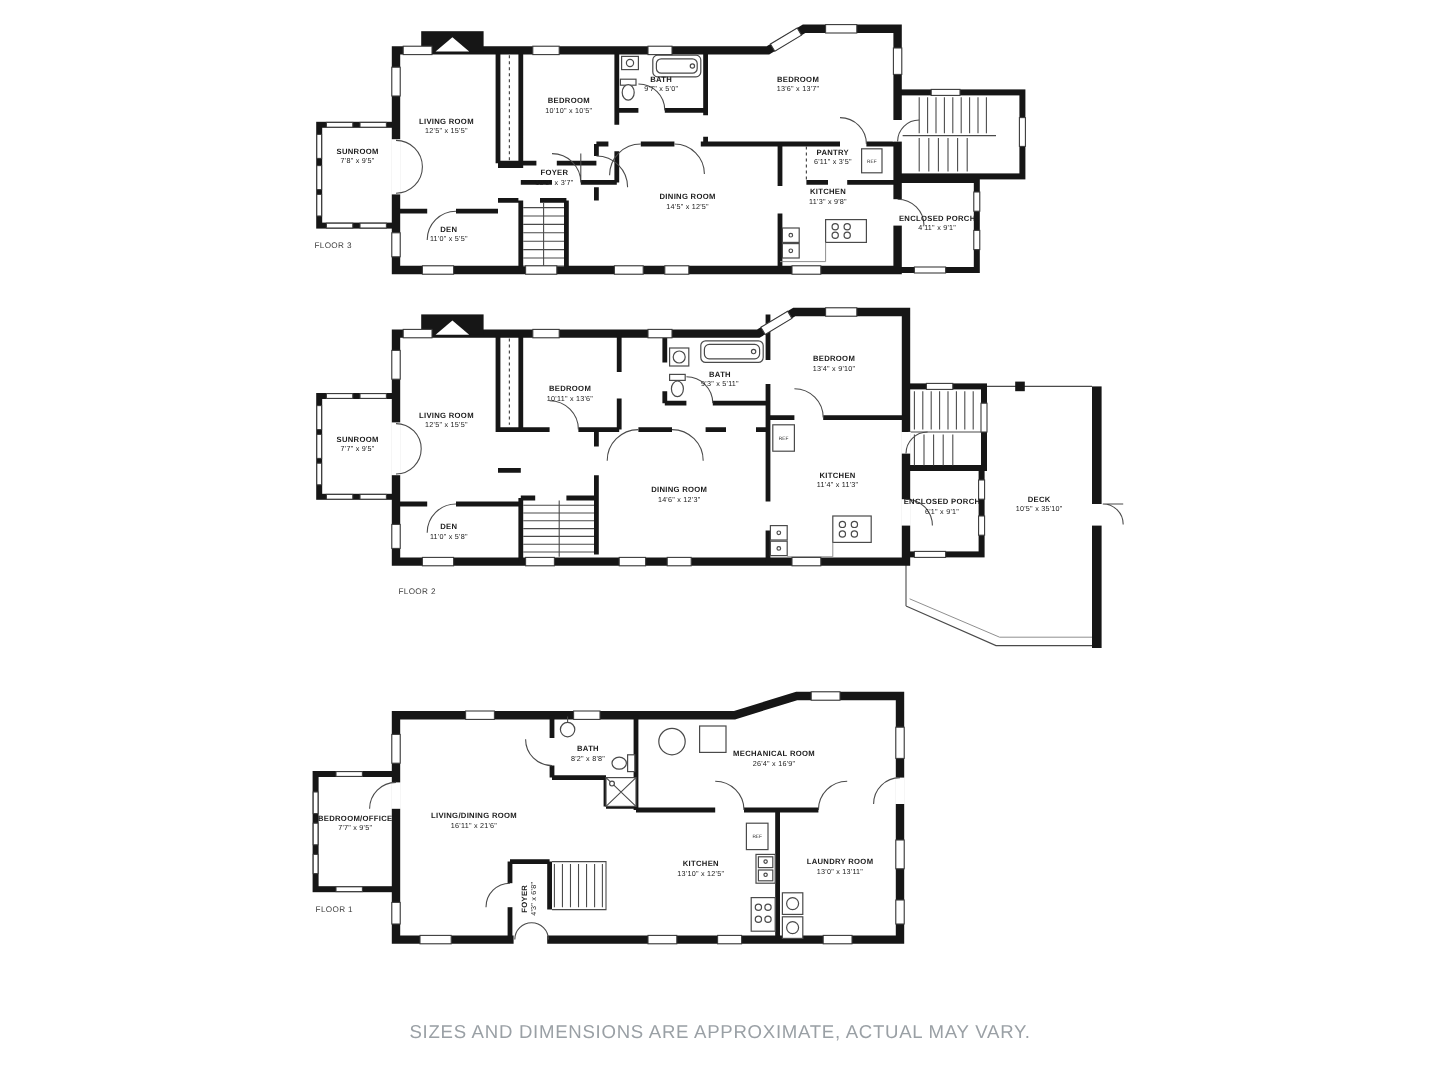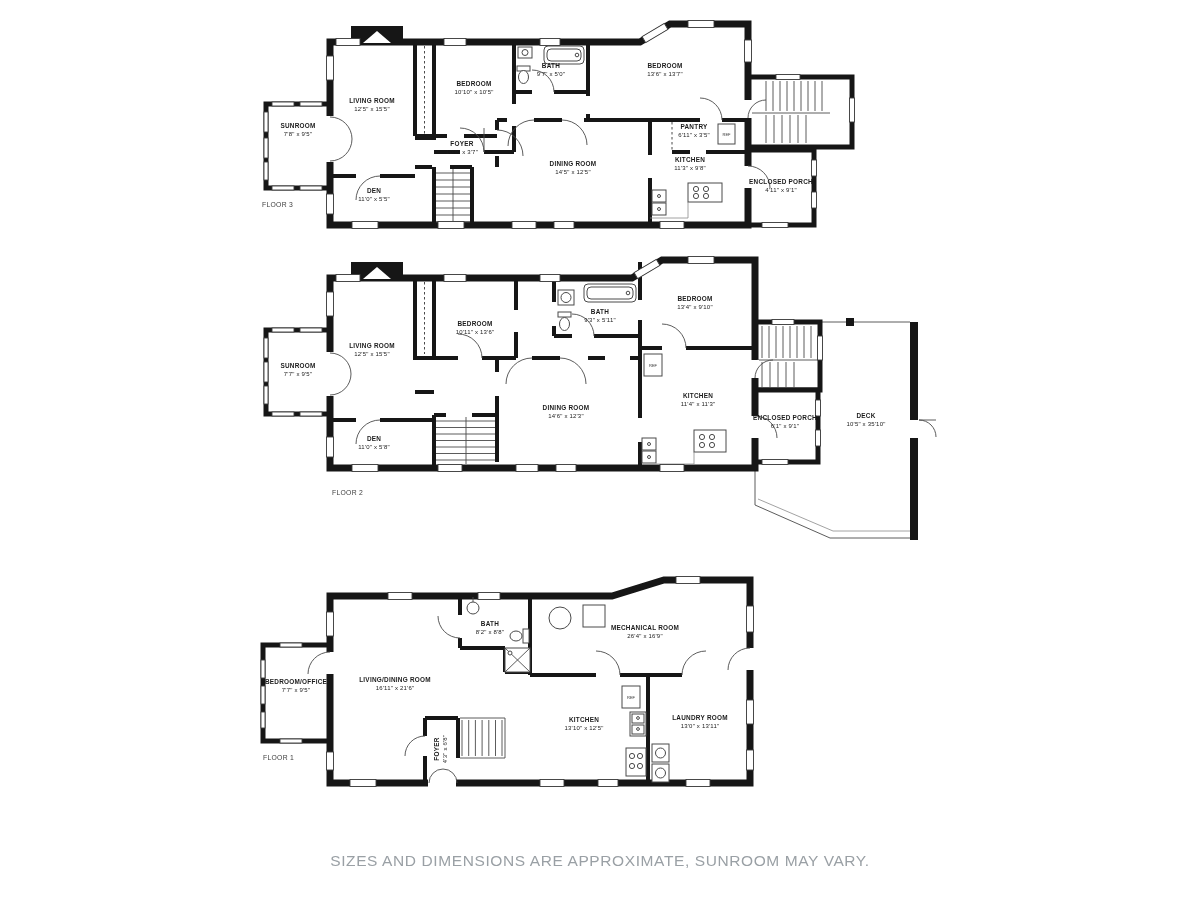--- a/index.html
+++ b/index.html
@@ -452,14 +452,14 @@
       </g>
       <g>
         <text class="rn" x="700" y="720">LAUNDRY ROOM</text>
         <text class="rd" x="700" y="728">13'0" x 13'11"</text>
       </g>
     </g>
     <text class="fl" x="263" y="760">FLOOR 1</text>
   </g>
 </svg>
 
-<div class="caption">SIZES AND DIMENSIONS ARE APPROXIMATE, SUNROOM MAY VARY.</div>
+<div class="caption">SIZES AND DIMENSIONS ARE APPROXIMATE, ACTUAL MAY VARY.</div>
 </div>
 
 </body></html>

